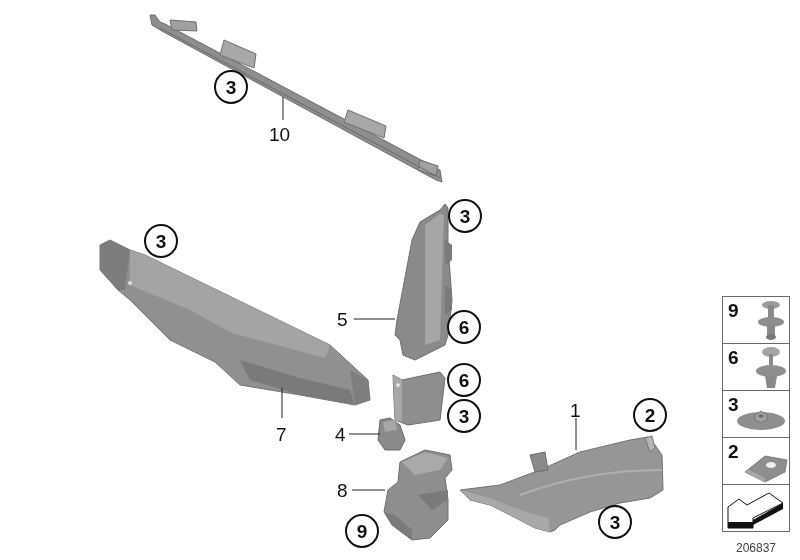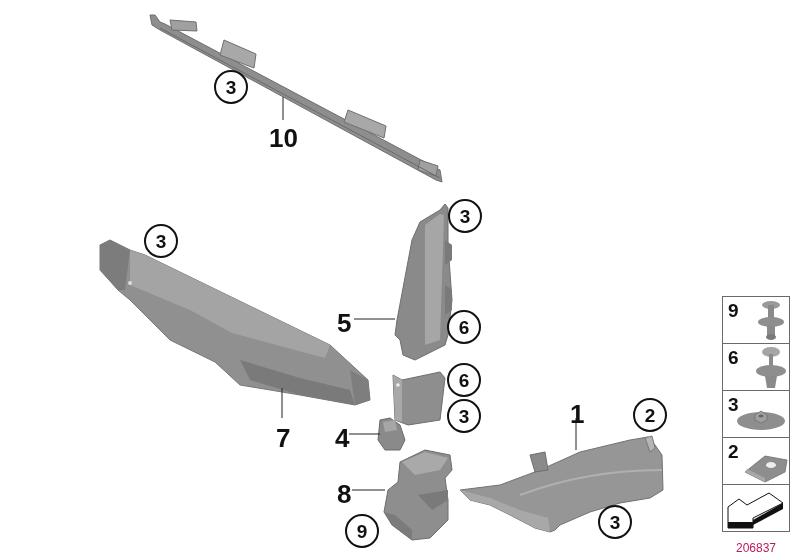--- a/index.html
+++ b/index.html
@@ -4,29 +4,29 @@
 <style>
   html, body { margin: 0; padding: 0; background: #ffffff; }
   body { width: 800px; height: 560px; position: relative; overflow: hidden; font-family: "Liberation Sans", sans-serif; }
   .stage { position: absolute; left: 0; top: 0; width: 800px; height: 560px; }
   svg.parts { position: absolute; left: 0; top: 0; }
   .callout {
     position: absolute; width: 34px; height: 34px; border: 2px solid #111; border-radius: 50%;
     box-sizing: border-box; background: #fff; display: flex; align-items: center; justify-content: center;
     font-weight: bold; font-size: 19px; color: #111; line-height: 1;
   }
-  .num { position: absolute; font-weight: bold; font-size: 26px; color: #111; line-height: 1; }
+  .num { position: absolute; font-weight: normal; font-size: 19px; color: #111; line-height: 1; }
   .legend { position: absolute; left: 722px; top: 297px; width: 68px; }
   .legend-cell {
     position: relative; width: 68px; height: 48px; border: 1px solid #6a6a6a; box-sizing: border-box;
     margin-top: -1px; background: #fff;
   }
   .legend-cell .lnum { position: absolute; left: 5px; top: 3px; font-weight: bold; font-size: 19px; color: #111; }
   .legend-cell svg { position: absolute; left: 0; top: 0; }
-  .diagram-id { position: absolute; left: 722px; top: 541px; width: 68px; text-align: center; font-size: 12px; color: #be185d; }
+  .diagram-id { position: absolute; left: 722px; top: 541px; width: 68px; text-align: center; font-size: 12px; color: #404040; }
 </style>
 </head>
 <body>
 
 <div class="stage">
 
   <svg class="parts" width="800" height="560" viewBox="0 0 800 560">
 
     <g>
       <polygon points="150,15 155,15 160,22 165,24 440,170 442,182 436,180 160,30 152,25" fill="#8e8e8e" stroke="#6f6f6f" stroke-width="1"></polygon>

